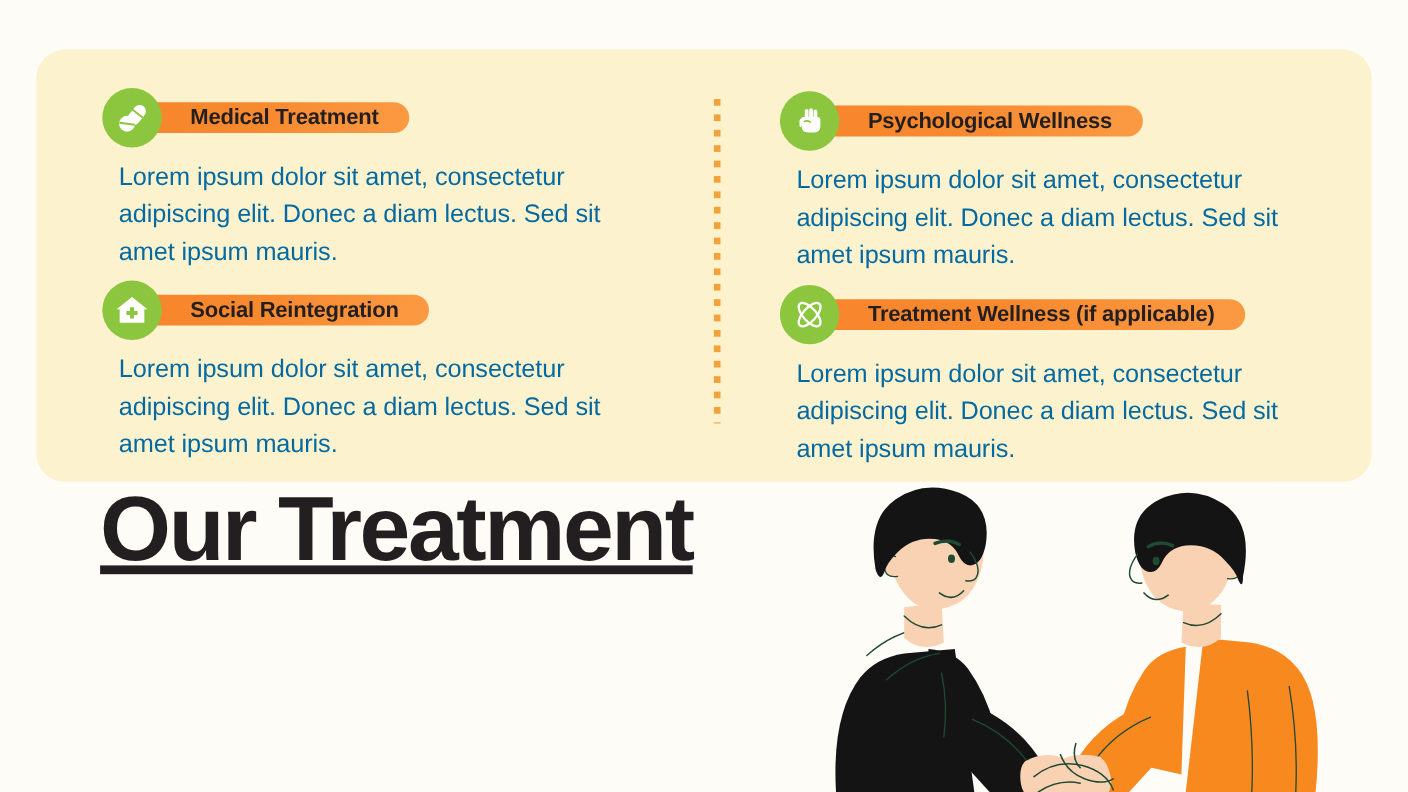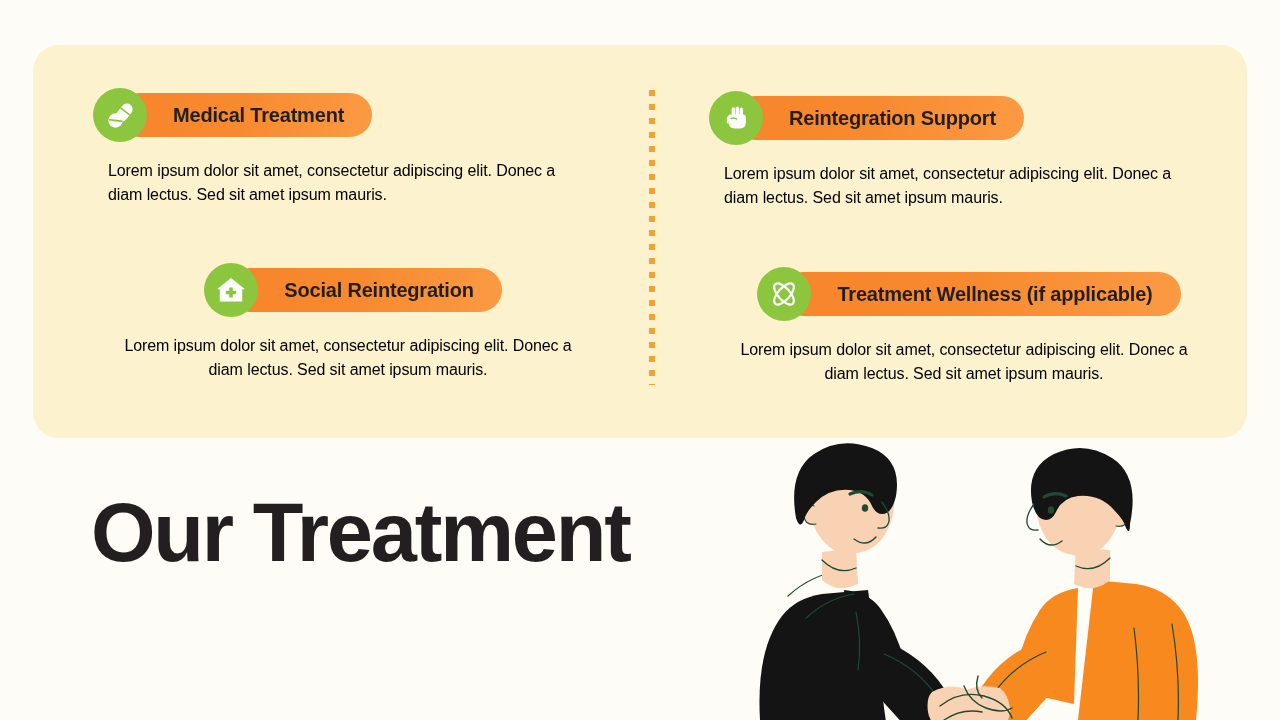--- a/index.html
+++ b/index.html
@@ -27,30 +27,30 @@
   .col {
     position:absolute;
     top:0;
     width:520px;
   }
   .col-left  { left:60px; }
   .col-right { left:676px; }
 
   .feature { position:absolute; left:0; width:100%; }
   .feature.r1 { top:48px; }
-  .feature.r2 { top:223px;text-align:center; }
+  .feature.r2 { top:223px; }
   .col-right .feature.r1 { top:51px; }
   .col-right .feature.r2 { top:227px; }
 
   
   .badge {
     position:relative;
     display:inline-flex;
     align-items:center;
-    height:44px;
+    height:28px;
     padding-left:56px;
     padding-right:28px;
     background:linear-gradient(100deg,#F7852B 0%,#F7892F 45%,#FB9A43 100%);
     border-radius:22px;
     margin-left:24px;
   }
   .badge-label {
     font-size:20px;
     font-weight:700;
     color:#231F20;
@@ -66,47 +66,48 @@
     background:#8CC63E;
     display:flex;
     align-items:center;
     justify-content:center;
   }
   .badge-icon svg { display:block; }
 
   .feature-body {
     margin-top:22px;
     margin-left:15px;
-    font-size:16px;
+    font-size:23px;
     line-height:1.48;
-    color:#000000;
+    color:#0369a1;
     max-width:480px;
     letter-spacing:-0.1px;
   }
 
   
   .divider {
     position:absolute;
     left:616px; top:45px;
     width:6px; height:295px;
     background-image:linear-gradient(to bottom,#F3A23A 0 6px, transparent 6px 14px);
     background-size:6px 14px;
     background-repeat:repeat-y;
   }
 
   
   .headline {
     position:absolute;
-    left:91px; top:492px;
+    left:91px; top:440px;
     width:620px;
     font-size:83px;
     line-height:0.99;
     font-weight:800;
     color:#231F20;
     letter-spacing:-2.2px;
+    text-decoration:underline;
   }
   .headline .line { display:block; }
 
   
   .illustration {
     position:absolute;
     left:726px; top:440px;
     width:480px; height:280px;
   }
   .illustration svg { display:block; }
@@ -161,21 +162,21 @@
               <g fill="#FFFFFF">
                 <rect x="10.6" y="4.2" width="3.4" height="9" rx="1.7"></rect>
                 <rect x="14.6" y="3.4" width="3.4" height="9.8" rx="1.7"></rect>
                 <rect x="18.6" y="4.6" width="3.4" height="8.6" rx="1.7"></rect>
                 <path d="M7.2 13.8 q0-2.4 2.4-2.4 h12.6 q2.6 0 2.6 2.8 v5.6 q0 5.6-5.8 5.6 h-5.2 q-6 0-6-5.4 z"></path>
                 <path d="M8.8 12.2 q-3 0.6-3 3.4 v3.2 q0 1.6 1.6 1.9 z"></path>
               </g>
               <path d="M10.2 15.4 q2.8-1.2 5.4 0.6" stroke="#8CC63E" stroke-width="1.5" fill="none" stroke-linecap="round"></path>
             </svg>
           </span>
-          <span class="badge-label">Reintegration Support</span>
+          <span class="badge-label">Psychological Wellness</span>
         </div>
         <p class="feature-body">Lorem ipsum dolor sit amet, consectetur adipiscing elit. Donec a diam lectus. Sed sit amet ipsum mauris.</p>
       </div>
 
       <div class="feature r2">
         <div class="badge">
           <span class="badge-icon">
             <svg width="34" height="34" viewBox="0 0 34 34">
               <g stroke="#FFFFFF" stroke-width="2.1" fill="none">
                 <ellipse cx="17" cy="17" rx="6" ry="13.2" transform="rotate(42 17 17)"></ellipse>

